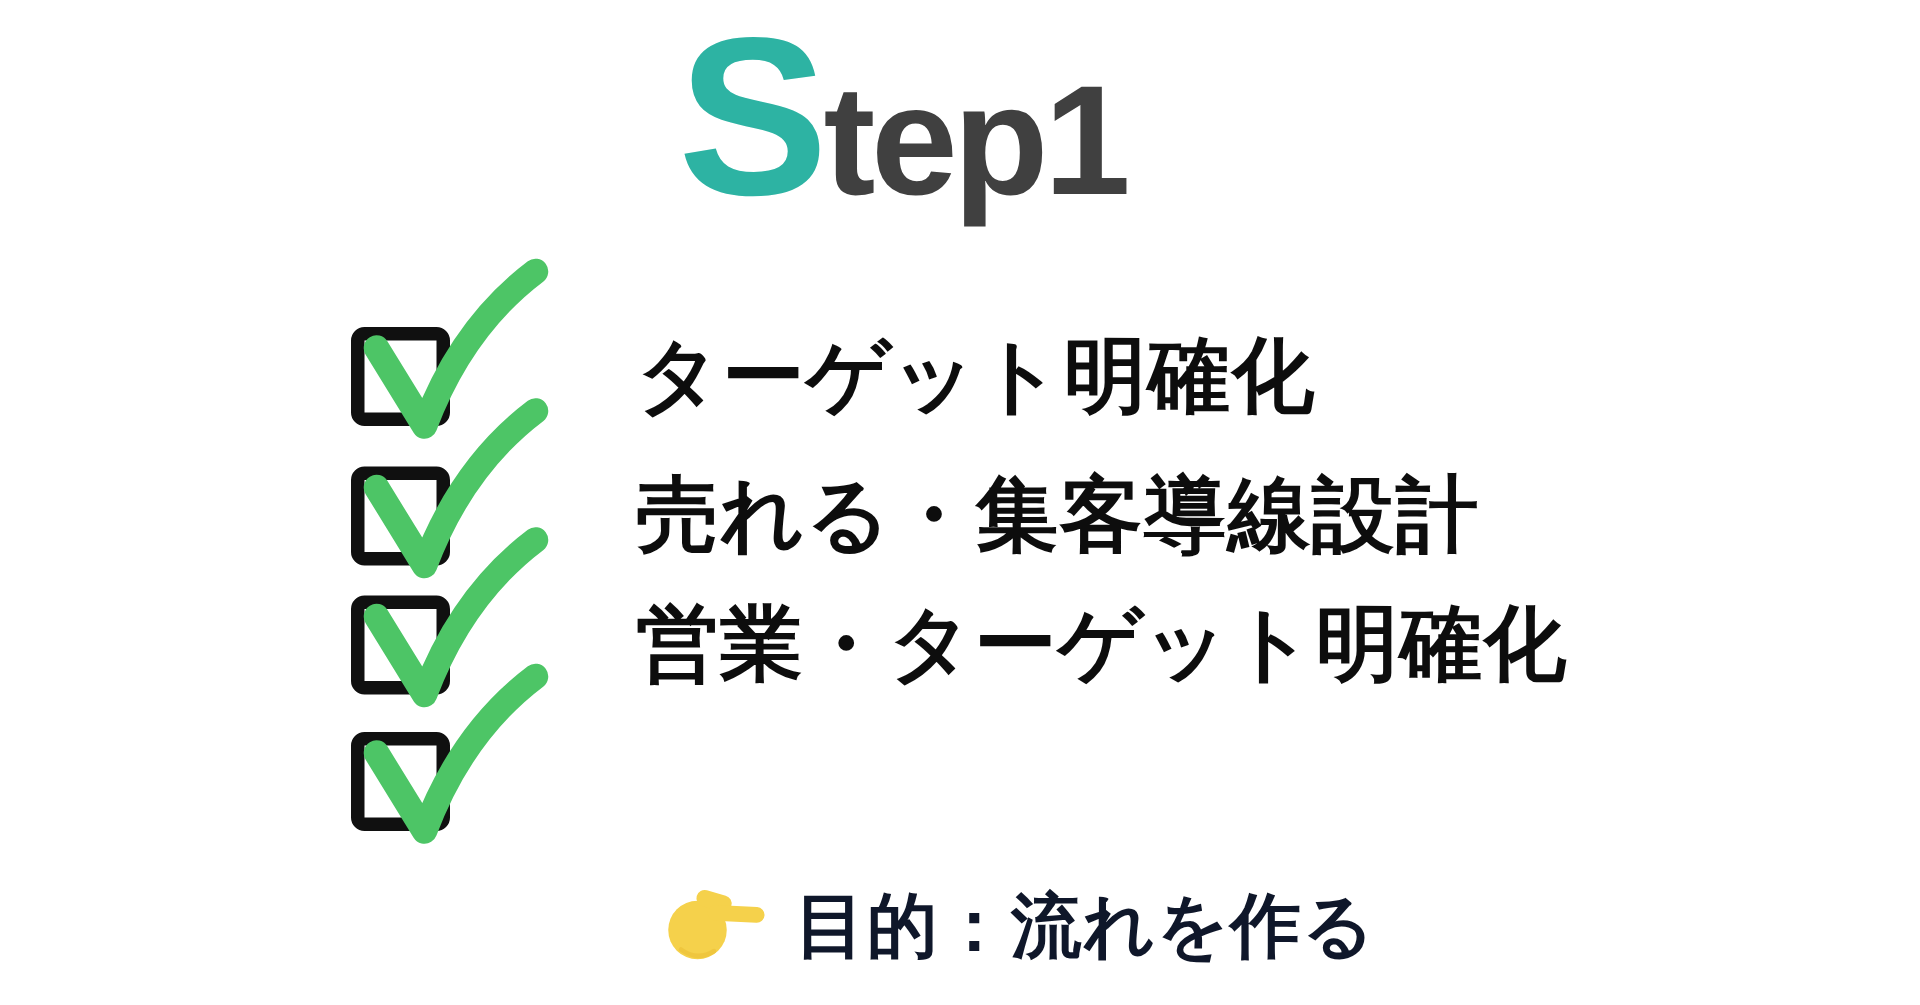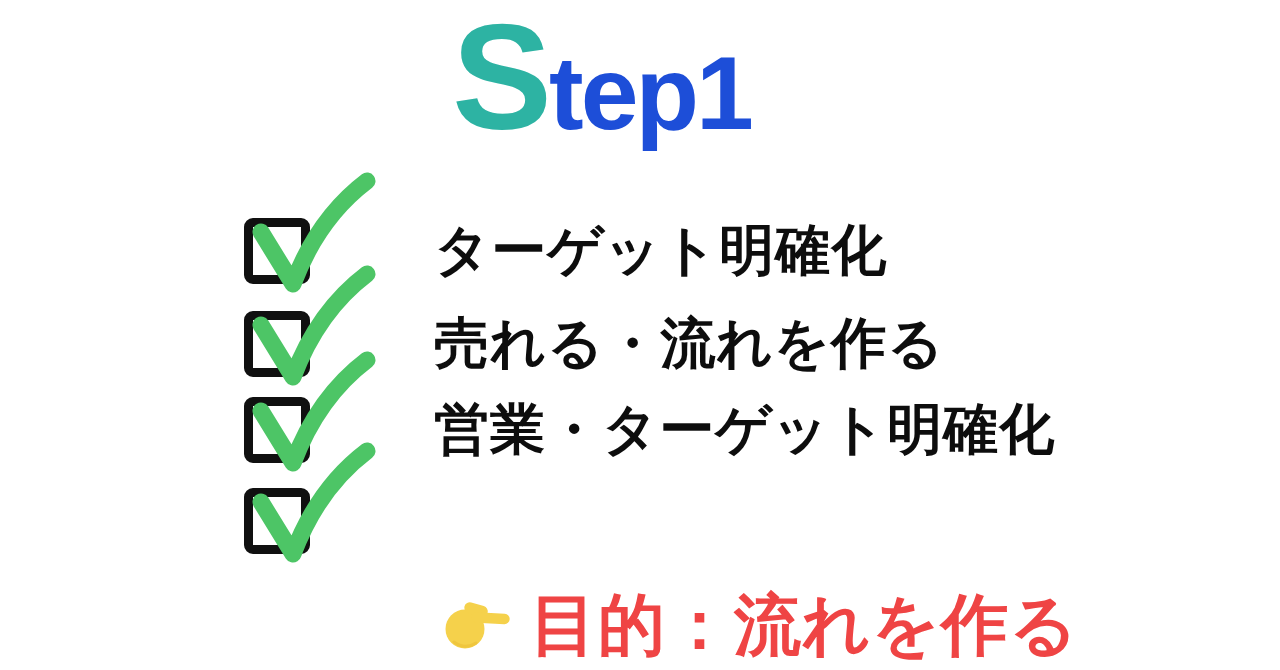--- a/index.html
+++ b/index.html
@@ -26,27 +26,27 @@
     font-weight: 800;
     letter-spacing: -3px;
     white-space: nowrap;
   }
   .title-initial {
     font-size: 150px;
     color: #2DB3A3;
   }
   .title-rest {
     font-size: 104px;
-    color: #1d4ed8;
+    color: #404040;
   }
 
   
   .check-row {
     position: absolute;
-    left: 244px;
+    left: 234px;
     width: 900px;
     height: 66px;
   }
   .check-row.row-0 { top: 218px; }
   .check-row.row-1 { top: 311px; }
   .check-row.row-2 { top: 397px; }
   .check-row.row-3 { top: 488px; }
 
   .checkbox {
     position: absolute;
@@ -86,23 +86,23 @@
     display: flex;
     align-items: center;
     gap: 18px;
   }
   .pointer-icon {
     width: 68px;
     height: 50px;
     flex: 0 0 auto;
   }
   .footer-text {
-    font-size: 67px;
+    font-size: 47px;
     font-weight: 900;
-    color: #ef4444;
+    color: #0f172a;
     letter-spacing: 1px;
     line-height: 1;
     white-space: nowrap;
   }
 </style>
 </head>
 <body>
 
 <div class="canvas">
 
@@ -117,21 +117,21 @@
       <path d="M13 64 L45 116 Q70 50 119 13" stroke="#4DC566" stroke-width="17" stroke-linecap="round" stroke-linejoin="round"></path>
     </svg>
     <span class="check-label">ターゲット明確化</span>
   </div>
 
   <div class="check-row row-1">
     <span class="checkbox"></span>
     <svg class="checkmark" viewBox="0 0 128 126" fill="none">
       <path d="M13 64 L45 116 Q70 50 119 13" stroke="#4DC566" stroke-width="17" stroke-linecap="round" stroke-linejoin="round"></path>
     </svg>
-    <span class="check-label">売れる・流れを作る</span>
+    <span class="check-label">売れる・集客導線設計</span>
   </div>
 
   <div class="check-row row-2">
     <span class="checkbox"></span>
     <svg class="checkmark" viewBox="0 0 128 126" fill="none">
       <path d="M13 64 L45 116 Q70 50 119 13" stroke="#4DC566" stroke-width="17" stroke-linecap="round" stroke-linejoin="round"></path>
     </svg>
     <span class="check-label">営業・ターゲット明確化</span>
   </div>
 

